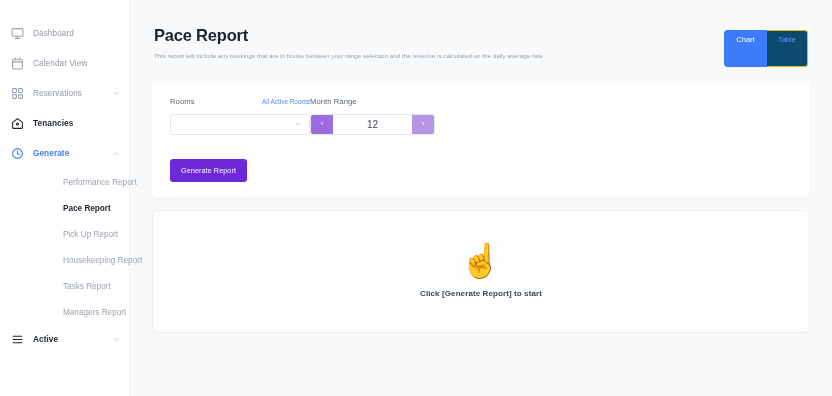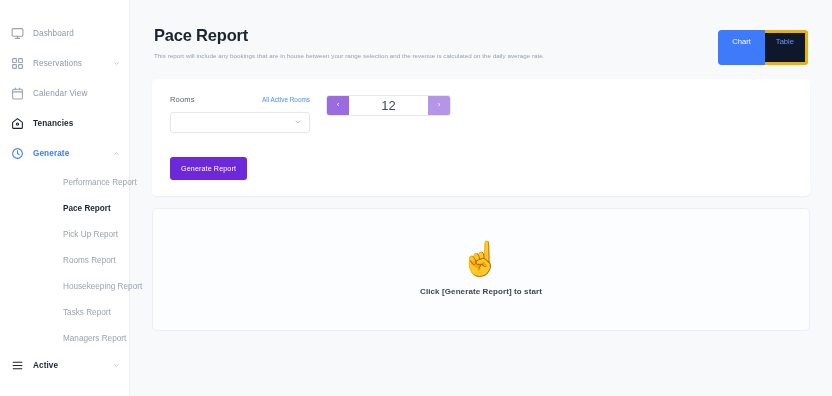--- a/index.html
+++ b/index.html
@@ -138,34 +138,34 @@
 
   .toggle-group {
     display: flex;
     margin-top: 4px;
     border-radius: 3px;
     overflow: hidden;
     flex: 0 0 auto;
   }
   .toggle-btn {
     font-size: 7.6px;
-    padding: 5px 11px 16px 11px;
-    border: 3px solid #eab308;
+    padding: 5px 11px 22px 11px;
+    border: 1px solid #eab308;
     cursor: pointer;
     line-height: 1;
     white-space: nowrap;
   }
   .toggle-btn.on {
     background: #3e7bfa;
     border-color: #3e7bfa;
     color: #ffffff;
     border-radius: 3px 0 0 3px;
   }
   .toggle-btn.off {
-    background: #0f172a;
+    background: #0c4a6e;
     color: #5b9bfb;
     border-left: none;
     border-radius: 0 3px 3px 0;
   }
 
   
   .card {
     background: #ffffff;
     border-radius: 5px;
     margin-top: 14px;
@@ -173,21 +173,20 @@
   }
 
   .filter-card {
     padding: 16px 18px 18px 18px;
     height: 117px;
   }
 
   .field-row {
     display: flex;
     align-items: flex-start;
-    gap: 16px;
   }
 
   .field { position: relative; }
   .field.rooms { width: 140px; }
   .field.months { width: 125px; }
 
   .field-head {
     display: flex;
     align-items: baseline;
     justify-content: space-between;
@@ -245,21 +244,21 @@
     cursor: pointer;
     user-select: none;
   }
   .step-btn.minus { background: #9b6ce0; }
   .step-btn.plus  { background: #b695e8; }
   .step-val {
     flex: 1;
     display: flex;
     align-items: center;
     justify-content: center;
-    font-size: 13px;
+    font-size: 10px;
     color: #404a59;
   }
 
   .gen-btn {
     margin-top: 24px;
     display: inline-flex;
     align-items: center;
     justify-content: center;
     background: #6d28d9;
     color: #ffffff;
@@ -310,46 +309,46 @@
             <line x1="8" y1="21" x2="16" y2="21"></line>
             <line x1="12" y1="17" x2="12" y2="21"></line>
           </svg>
       </span>
       <span class="nav-label">Dashboard</span>
     </div>
 
     <div class="nav-item">
       <span class="nav-ico">
         <svg width="13" height="13" viewBox="0 0 24 24" fill="none" stroke="currentColor" stroke-width="2" stroke-linecap="round" stroke-linejoin="round">
+            <rect x="3" y="4" width="18" height="18" rx="2"></rect>
+            <line x1="3" y1="9" x2="21" y2="9"></line>
+            <line x1="8" y1="2" x2="8" y2="5"></line>
+            <line x1="16" y1="2" x2="16" y2="5"></line>
+          </svg>
+      </span>
+      <span class="nav-label">Calendar View</span>
+    </div>
+
+    <div class="nav-item">
+      <span class="nav-ico">
+        <svg width="13" height="13" viewBox="0 0 24 24" fill="none" stroke="currentColor" stroke-width="2" stroke-linecap="round" stroke-linejoin="round">
             <rect x="3" y="3" width="7" height="7" rx="1"></rect>
             <rect x="14" y="3" width="7" height="7" rx="1"></rect>
             <rect x="3" y="14" width="7" height="7" rx="1"></rect>
             <rect x="14" y="14" width="7" height="7" rx="1"></rect>
           </svg>
       </span>
       <span class="nav-label">Reservations</span>
       <span class="chev">
         <svg width="7" height="7" viewBox="0 0 24 24" fill="none" stroke="currentColor" stroke-width="3" stroke-linecap="round" stroke-linejoin="round">
             <polyline points="6 9 12 15 18 9"></polyline>
           </svg>
       </span>
     </div>
 
-    <div class="nav-item">
-      <span class="nav-ico">
-        <svg width="13" height="13" viewBox="0 0 24 24" fill="none" stroke="currentColor" stroke-width="2" stroke-linecap="round" stroke-linejoin="round">
-            <rect x="3" y="4" width="18" height="18" rx="2"></rect>
-            <line x1="3" y1="9" x2="21" y2="9"></line>
-            <line x1="8" y1="2" x2="8" y2="5"></line>
-            <line x1="16" y1="2" x2="16" y2="5"></line>
-          </svg>
-      </span>
-      <span class="nav-label">Calendar View</span>
-    </div>
-
     <div class="nav-item bold">
       <span class="nav-ico">
         <svg width="13" height="13" viewBox="0 0 24 24" fill="none" stroke="currentColor" stroke-width="2" stroke-linecap="round" stroke-linejoin="round">
             <path d="M3 10 12 3l9 7v10a1 1 0 0 1-1 1H4a1 1 0 0 1-1-1z"></path>
             <circle cx="12" cy="13" r="2"></circle>
           </svg>
       </span>
       <span class="nav-label">Tenancies</span>
     </div>
 
@@ -370,23 +369,20 @@
 
     <div class="subnav">
       <div class="sub-item">
         <span>Performance Report</span>
       </div>
       <div class="sub-item current">
         <span>Pace Report</span>
       </div>
       <div class="sub-item">
         <span>Pick Up Report</span>
-      </div>
-      <div class="sub-item">
-        <span>Rooms Report</span>
       </div>
       <div class="sub-item">
         <span>Housekeeping Report</span>
       </div>
       <div class="sub-item">
         <span>Tasks Report</span>
       </div>
       <div class="sub-item">
         <span>Managers Report</span>
       </div>
@@ -435,20 +431,23 @@
             <span class="select-val"></span>
             <span class="select-caret">
               <svg width="8" height="8" viewBox="0 0 24 24" fill="none" stroke="currentColor" stroke-width="2.5" stroke-linecap="round" stroke-linejoin="round">
                   <polyline points="6 9 12 15 18 9"></polyline>
                 </svg>
             </span>
           </div>
         </div>
 
         <div class="field months">
+          <div class="field-head">
+            <span class="field-label">Month Range</span>
+          </div>
           <div class="stepper">
             <div class="step-btn minus">‹</div>
             <div class="step-val">12</div>
             <div class="step-btn plus">›</div>
           </div>
         </div>
 
       </div>
 
       <button class="gen-btn">Generate Report</button>

